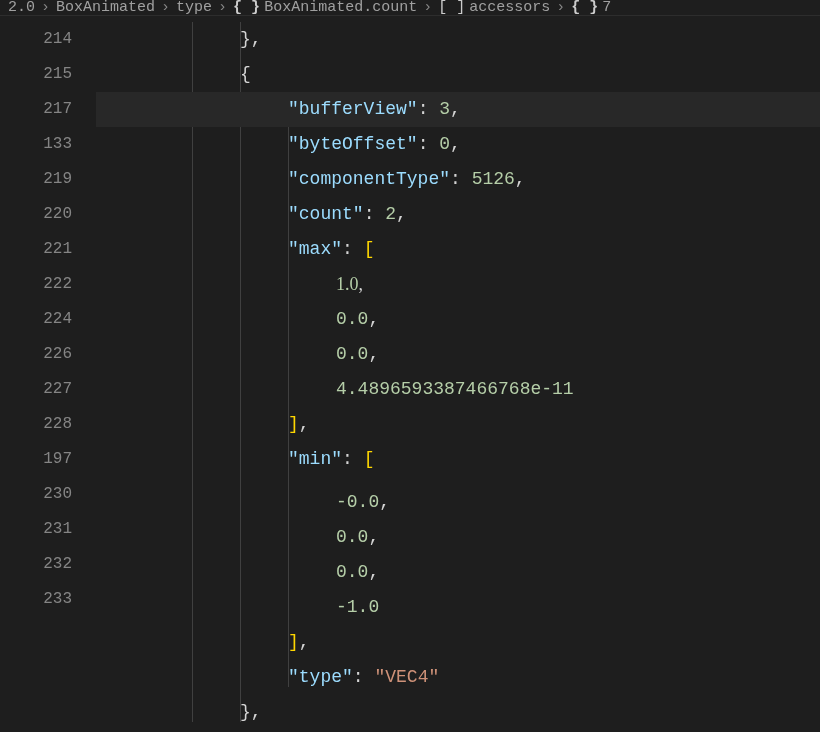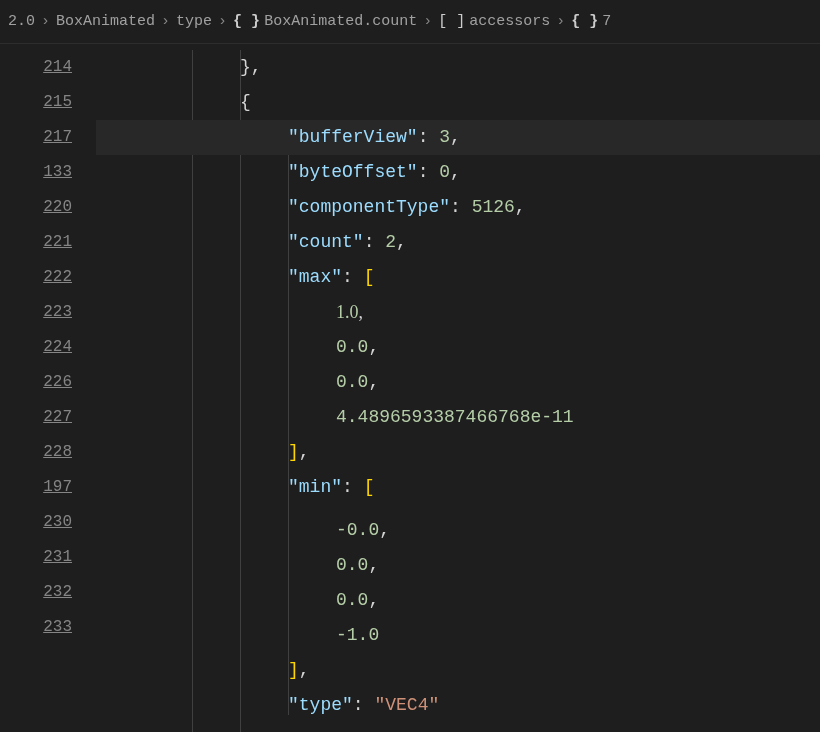--- a/index.html
+++ b/index.html
@@ -16,21 +16,21 @@
       height: 732px;
       overflow: hidden;
     }
     .breadcrumb {
       display: flex;
       align-items: center;
       padding: 4px 8px;
       background: #1e1e1e;
       font-size: 15px;
       color: #a0a0a0;
-      height: 44px;
+      height: 16px;
       border-bottom: 1px solid #2d2d2d;
     }
     .breadcrumb-item {
       display: flex;
       align-items: center;
       gap: 4px;
     }
     .breadcrumb-sep {
       margin: 0 6px;
       color: #888;
@@ -51,21 +51,20 @@
       padding: 6px 0;
       width: 96px;
       text-align: right;
     }
     .line-number {
       color: #858585;
       padding-right: 24px;
       height: 35px;
       line-height: 35px;
       font-size: 16px;
-      text-decoration: underline;
     }
     .line-number.active {
       color: #c6c6c6;
     }
     .code-area {
       flex: 1;
       padding: 6px 0;
       position: relative;
     }
     .code-line {
@@ -131,24 +130,24 @@
       <span> 7</span>
     </span>
   </div>
 
 <div class="editor">
   <div class="gutter" id="gutter">
       <div class="line-number">214</div>
       <div class="line-number">215</div>
       <div class="line-number">217</div>
       <div class="line-number">133</div>
+      <div class="line-number">219</div>
       <div class="line-number">220</div>
       <div class="line-number">221</div>
       <div class="line-number">222</div>
-      <div class="line-number">223</div>
       <div class="line-number">224</div>
       <div class="line-number">226</div>
       <div class="line-number">227</div>
       <div class="line-number">228</div>
       <div class="line-number">197</div>
       <div class="line-number">230</div>
       <div class="line-number">231</div>
       <div class="line-number">232</div>
       <div class="line-number">233</div>
     </div>

